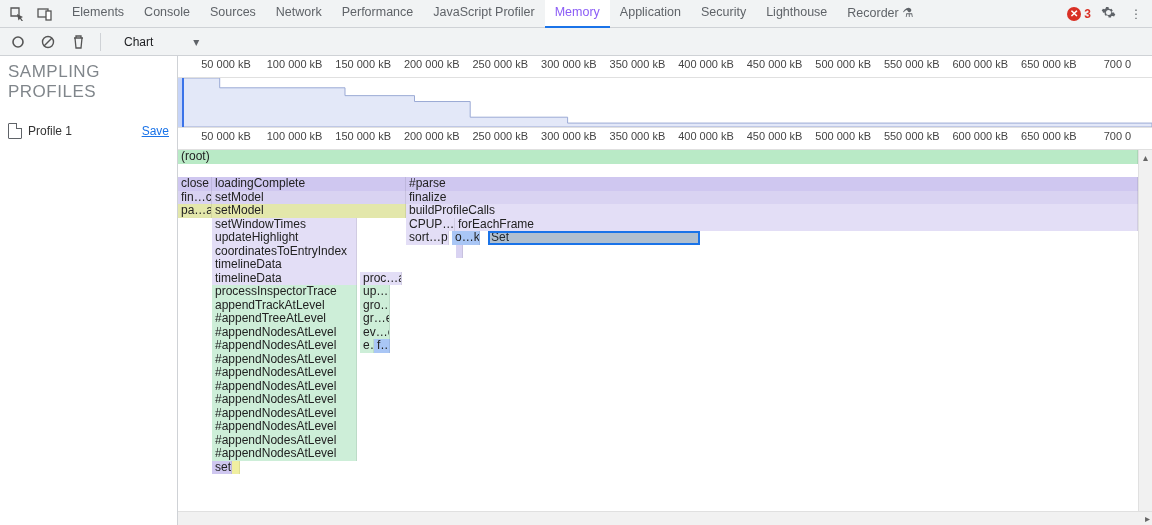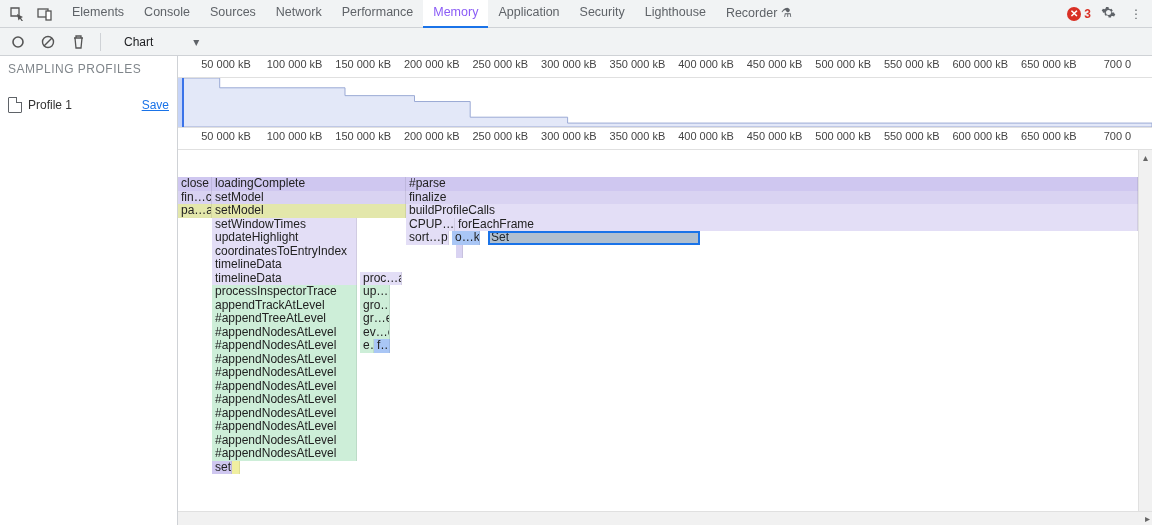--- a/index.html
+++ b/index.html
@@ -64,21 +64,21 @@
 
   .body-row { display:flex; height: calc(525px - 28px - 28px); }
 
   .sidebar {
     width: 178px; border-right:1px solid #cfd2d6; background:#fff;
   }
   .sidebar .hdr {
     padding:6px 8px; font-size:12.5px; color:#202124; border-bottom:1px solid #e0e0e0;
   }
   .sidebar .group {
-    padding:6px 8px; font-size:12px; letter-spacing: .5px;
+    padding:6px 8px; font-size:17px; letter-spacing: .5px;
     color:#80868b; text-transform:uppercase;
   }
   .sidebar .item {
     display:flex;align-items:center;gap:6px; padding:4px 8px; cursor:pointer;margin-top:11px;
   }
   .sidebar .save {
     margin-left:auto; color:#1a73e8; text-decoration:underline; font-size:12px;
   }
   .sidebar .doc-icon {
     width:14px;height:16px;border:1px solid #5f6368; position:relative;border-radius:1px;
@@ -154,20 +154,21 @@
         <rect x="1" y="2" width="10" height="8" fill="none" stroke="#555" stroke-width="1.3"></rect>
         <rect x="9" y="4" width="5" height="9" fill="#fff" stroke="#555" stroke-width="1.3"></rect>
       </svg>
   </div>
   <div id="top-tabs-host" style="display:flex;">
       <div class="tab">Elements</div>
       <div class="tab">Console</div>
       <div class="tab">Sources</div>
       <div class="tab">Network</div>
       <div class="tab">Performance</div>
+      <div class="tab">JavaScript Profiler</div>
       <div class="tab active">Memory</div>
       <div class="tab">Application</div>
       <div class="tab">Security</div>
       <div class="tab">Lighthouse</div>
       <div class="tab">Recorder ⚗</div>
     </div>
   <div class="top-right">
     <div class="err-badge">
       <div class="circ">✕</div>
       <span>3</span>
@@ -254,20 +255,21 @@
         <span class="tick" style="left: 596.571px;">450 000 kB</span>
         <span class="tick" style="left: 665.143px;">500 000 kB</span>
         <span class="tick" style="left: 733.714px;">550 000 kB</span>
         <span class="tick" style="left: 802.286px;">600 000 kB</span>
         <span class="tick" style="left: 870.857px;">650 000 kB</span>
         <span class="tick" style="left: 939.429px;">700 0</span>
       </div>
 
     <div class="flame-wrap">
       <div class="flame" id="flame">
+          <div class="bar" style="position: absolute; left: 0px; top: 0px; width: 960px; height: 13.5px; line-height: 13.5px; background: var(--c-green);">(root)</div>
           <div class="bar" style="position: absolute; left: 0px; top: 27px; width: 34px; height: 13.5px; line-height: 13.5px; background: var(--c-purple);">close</div>
           <div class="bar" style="position: absolute; left: 34px; top: 27px; width: 194px; height: 13.5px; line-height: 13.5px; background: var(--c-purple);">loadingComplete</div>
           <div class="bar" style="position: absolute; left: 228px; top: 27px; width: 732px; height: 13.5px; line-height: 13.5px; background: var(--c-purple);">#parse</div>
           <div class="bar" style="position: absolute; left: 0px; top: 40.5px; width: 34px; height: 13.5px; line-height: 13.5px; background: var(--c-purple2);">fin…ce</div>
           <div class="bar" style="position: absolute; left: 34px; top: 40.5px; width: 194px; height: 13.5px; line-height: 13.5px; background: var(--c-purple2);">setModel</div>
           <div class="bar" style="position: absolute; left: 228px; top: 40.5px; width: 732px; height: 13.5px; line-height: 13.5px; background: var(--c-purple2);">finalize</div>
           <div class="bar" style="position: absolute; left: 0px; top: 54px; width: 34px; height: 13.5px; line-height: 13.5px; background: var(--c-olive);">pa…at</div>
           <div class="bar" style="position: absolute; left: 34px; top: 54px; width: 194px; height: 13.5px; line-height: 13.5px; background: var(--c-olive);">setModel</div>
           <div class="bar" style="position: absolute; left: 228px; top: 54px; width: 732px; height: 13.5px; line-height: 13.5px; background: var(--c-lav);">buildProfileCalls</div>
           <div class="bar" style="position: absolute; left: 34px; top: 67.5px; width: 145px; height: 13.5px; line-height: 13.5px; background: var(--c-lav);">setWindowTimes</div>

